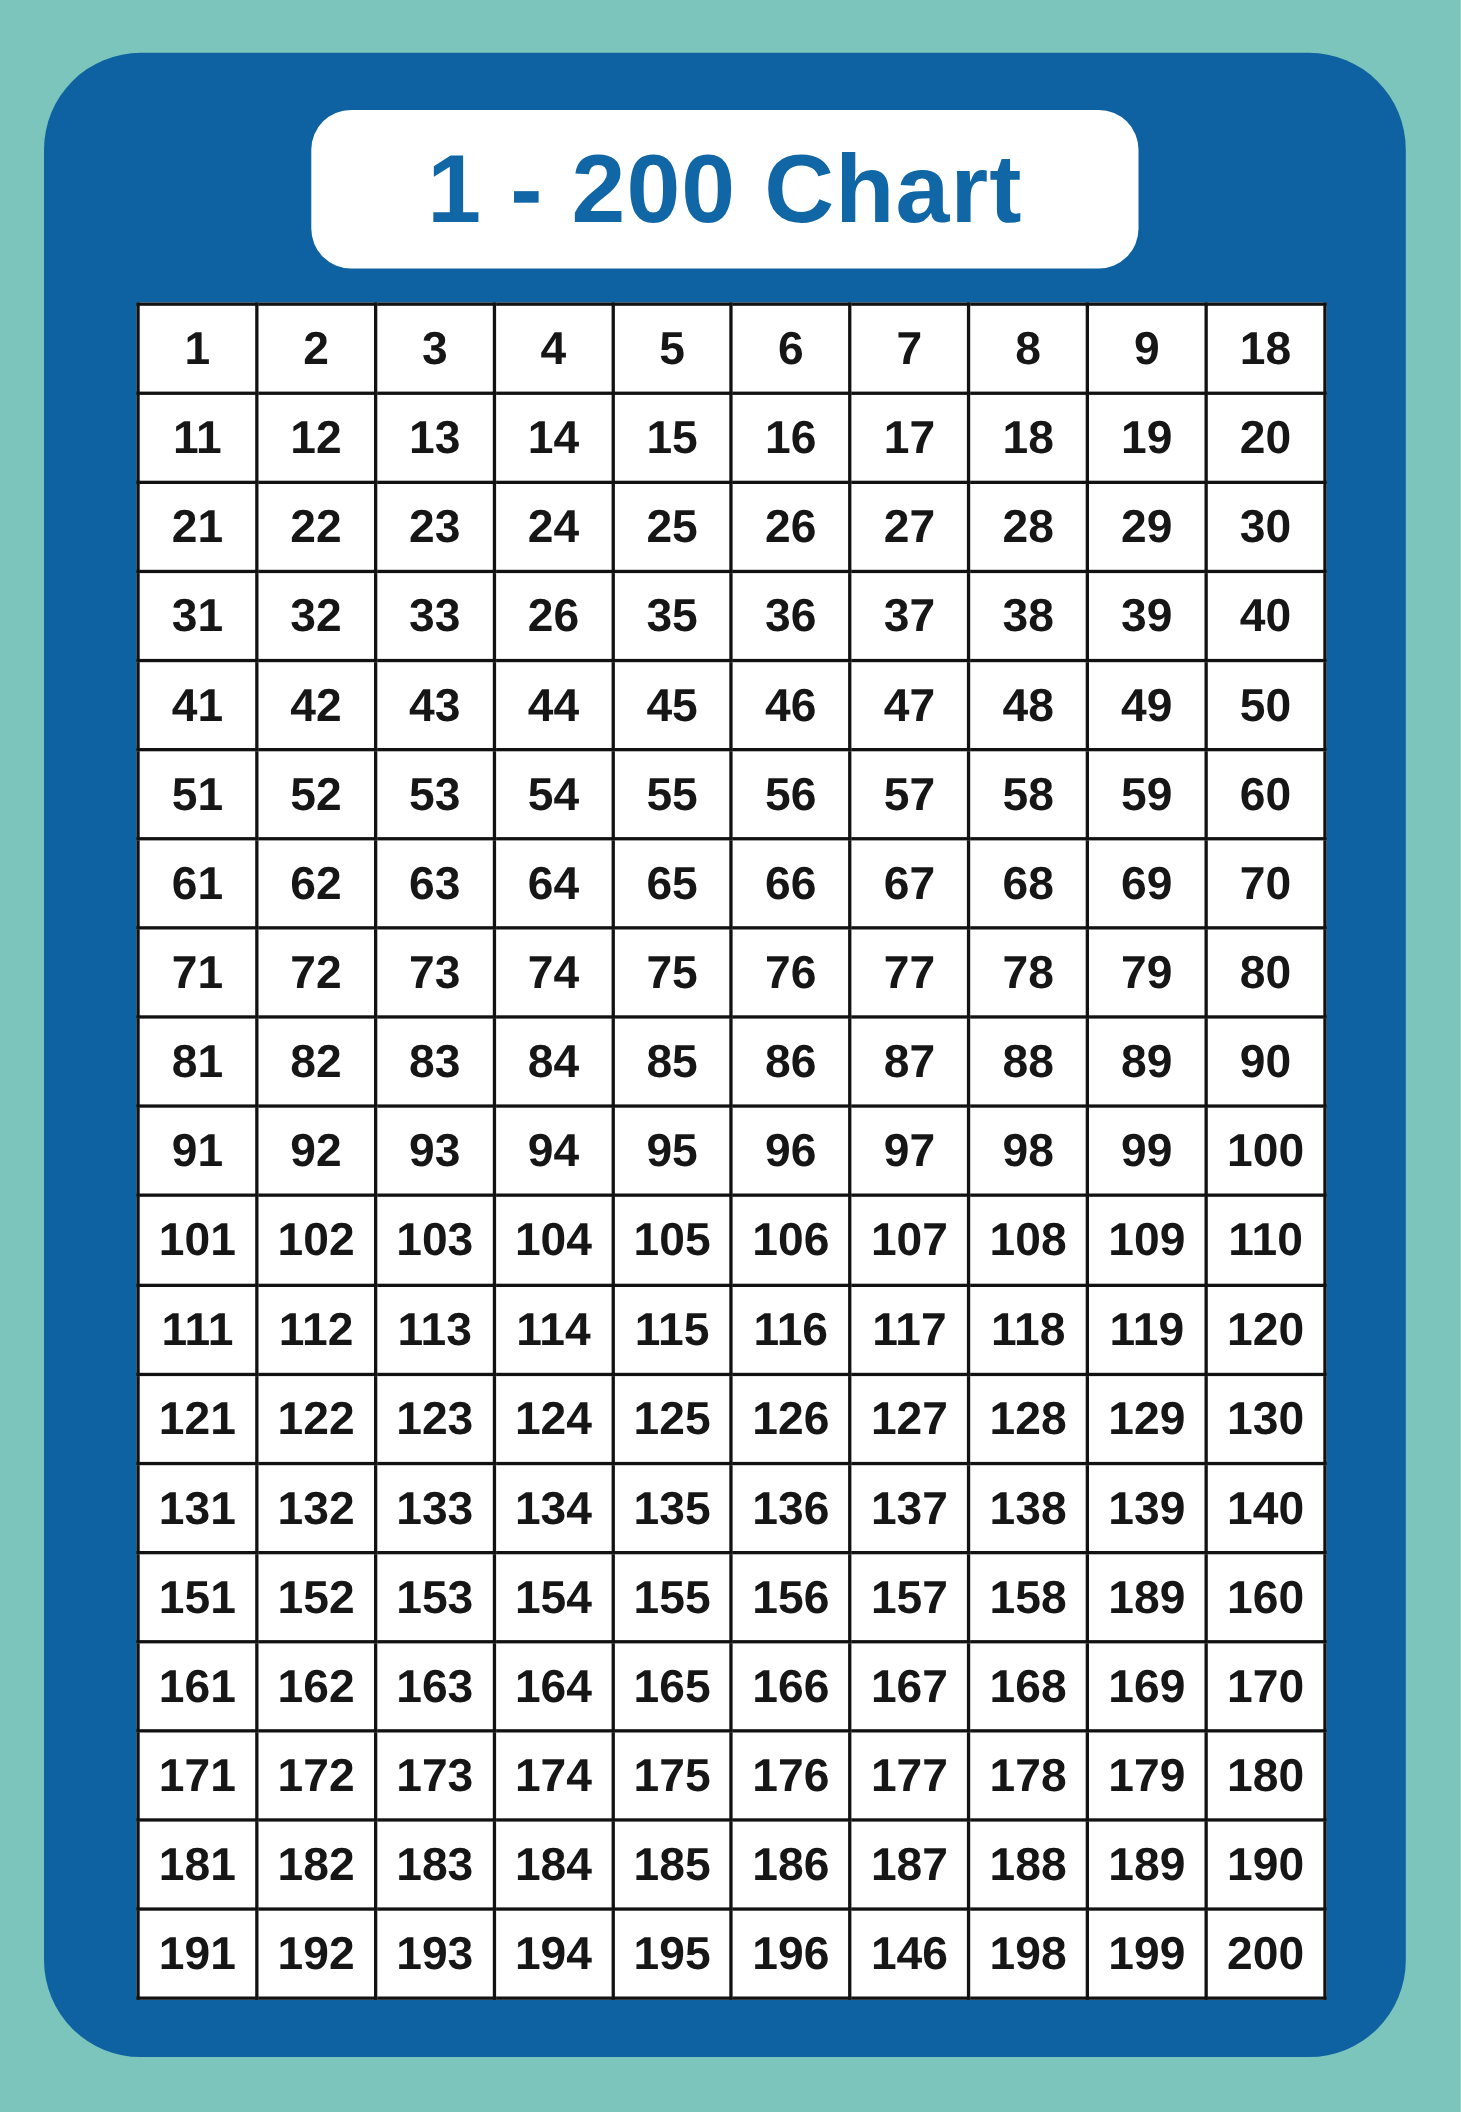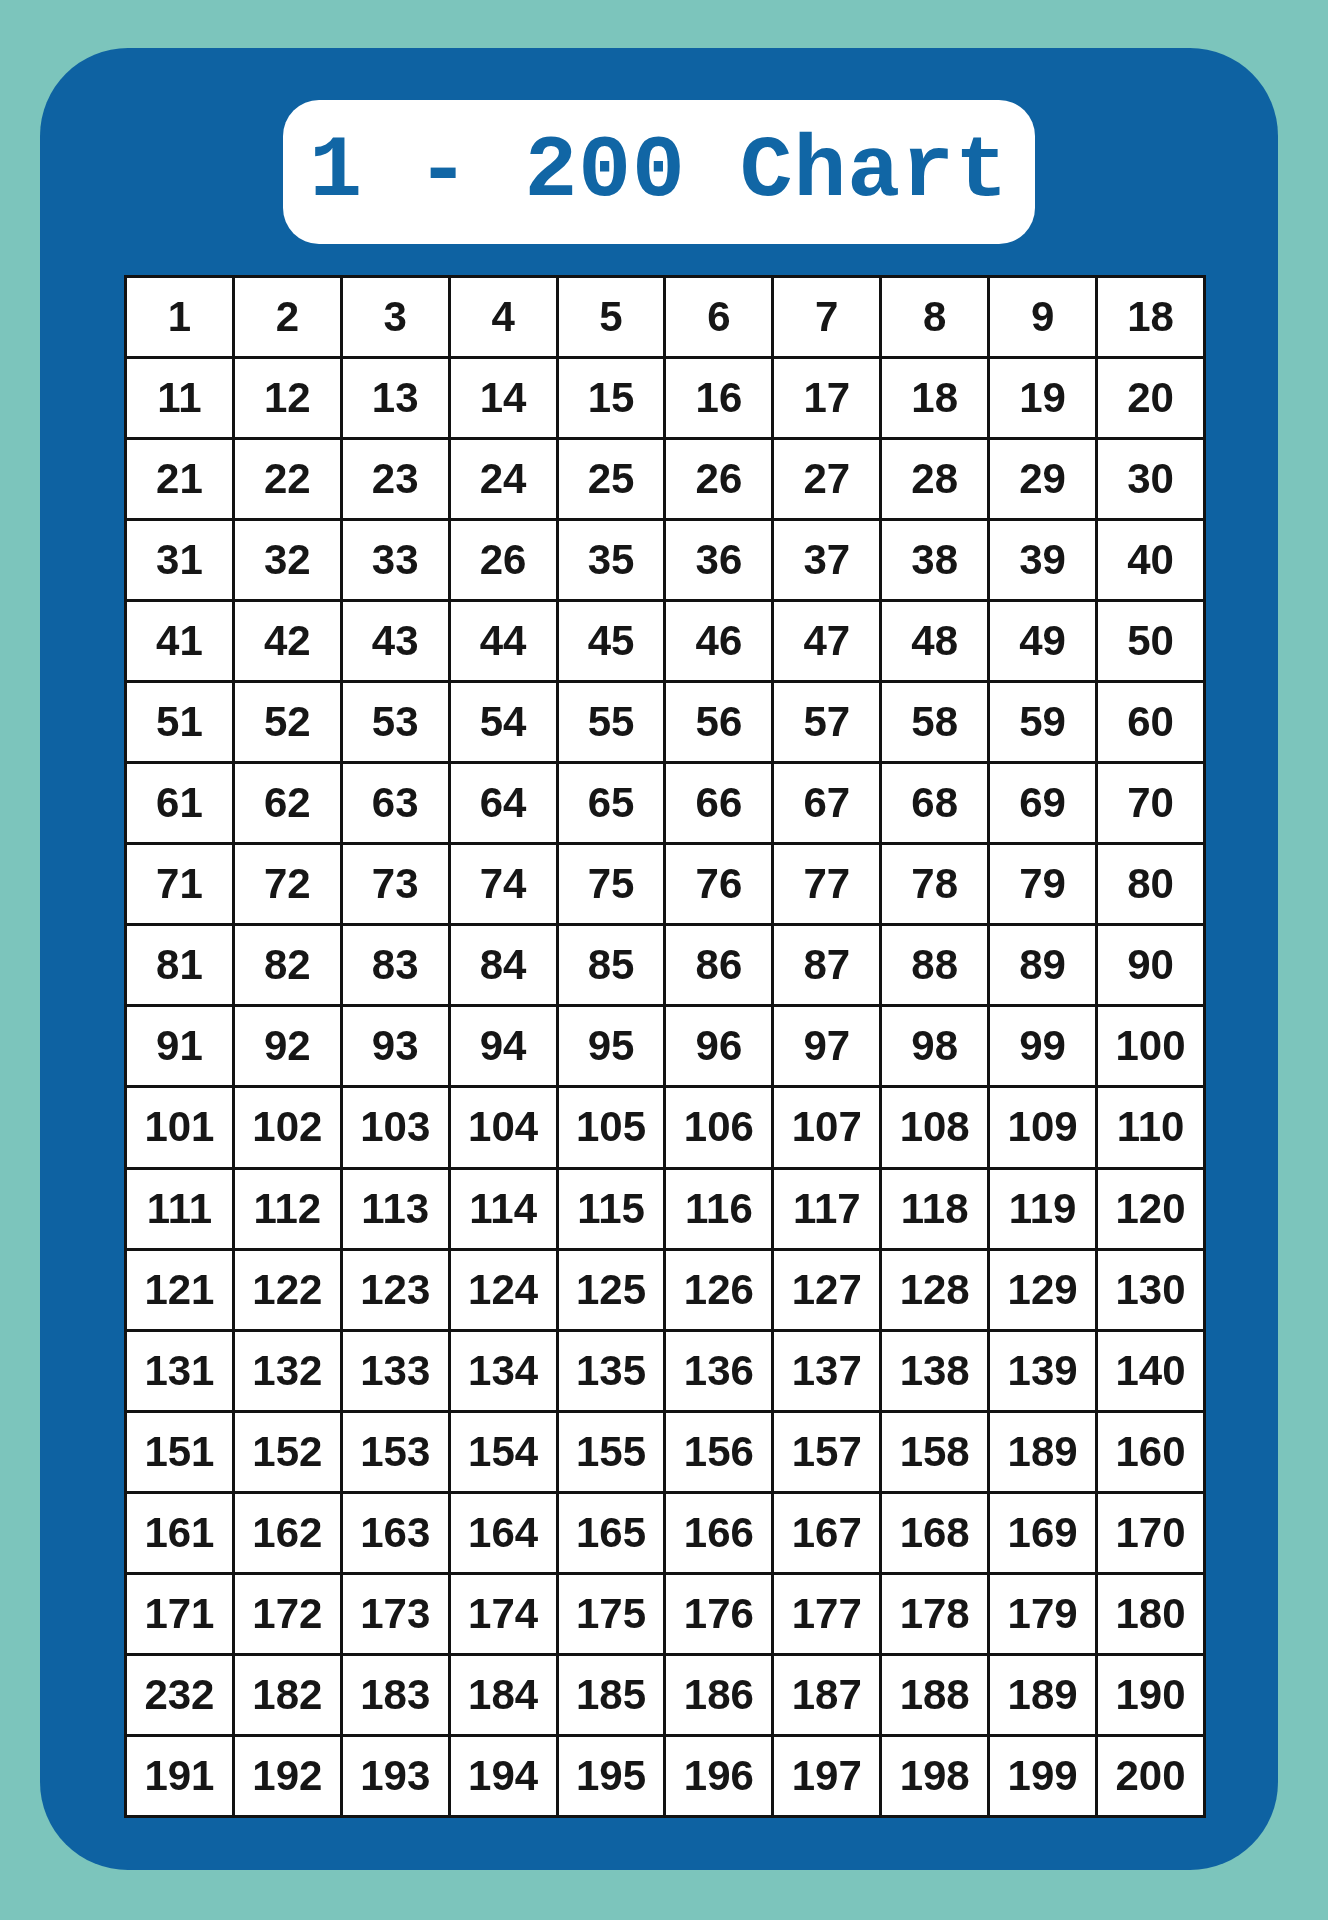--- a/index.html
+++ b/index.html
@@ -37,21 +37,20 @@
     align-items:center;
     justify-content:center;
   }
   .title-text{
     color:var(--title_text);
     font-size:88px;
     font-weight:bold;
     letter-spacing:1px;
     white-space:nowrap;
     line-height:1;
-    font-family:Liberation Mono, monospace;
   }
   .number-grid{
     position:absolute;
     left:84px; top:227px;
     width:1082px; height:1543px;
     border-collapse:collapse;
     table-layout:fixed;
     background:var(--cell_bg);
   }
   .number-grid td{
@@ -273,39 +272,39 @@
             <td>173</td>
             <td>174</td>
             <td>175</td>
             <td>176</td>
             <td>177</td>
             <td>178</td>
             <td>179</td>
             <td>180</td>
           </tr>
           <tr>
-            <td>232</td>
+            <td>181</td>
             <td>182</td>
             <td>183</td>
             <td>184</td>
             <td>185</td>
             <td>186</td>
             <td>187</td>
             <td>188</td>
             <td>189</td>
             <td>190</td>
           </tr>
           <tr>
             <td>191</td>
             <td>192</td>
             <td>193</td>
             <td>194</td>
             <td>195</td>
             <td>196</td>
-            <td>197</td>
+            <td>146</td>
             <td>198</td>
             <td>199</td>
             <td>200</td>
           </tr>
         </tbody>
     </table>
   </div>
 </div>
 
 </body></html>

